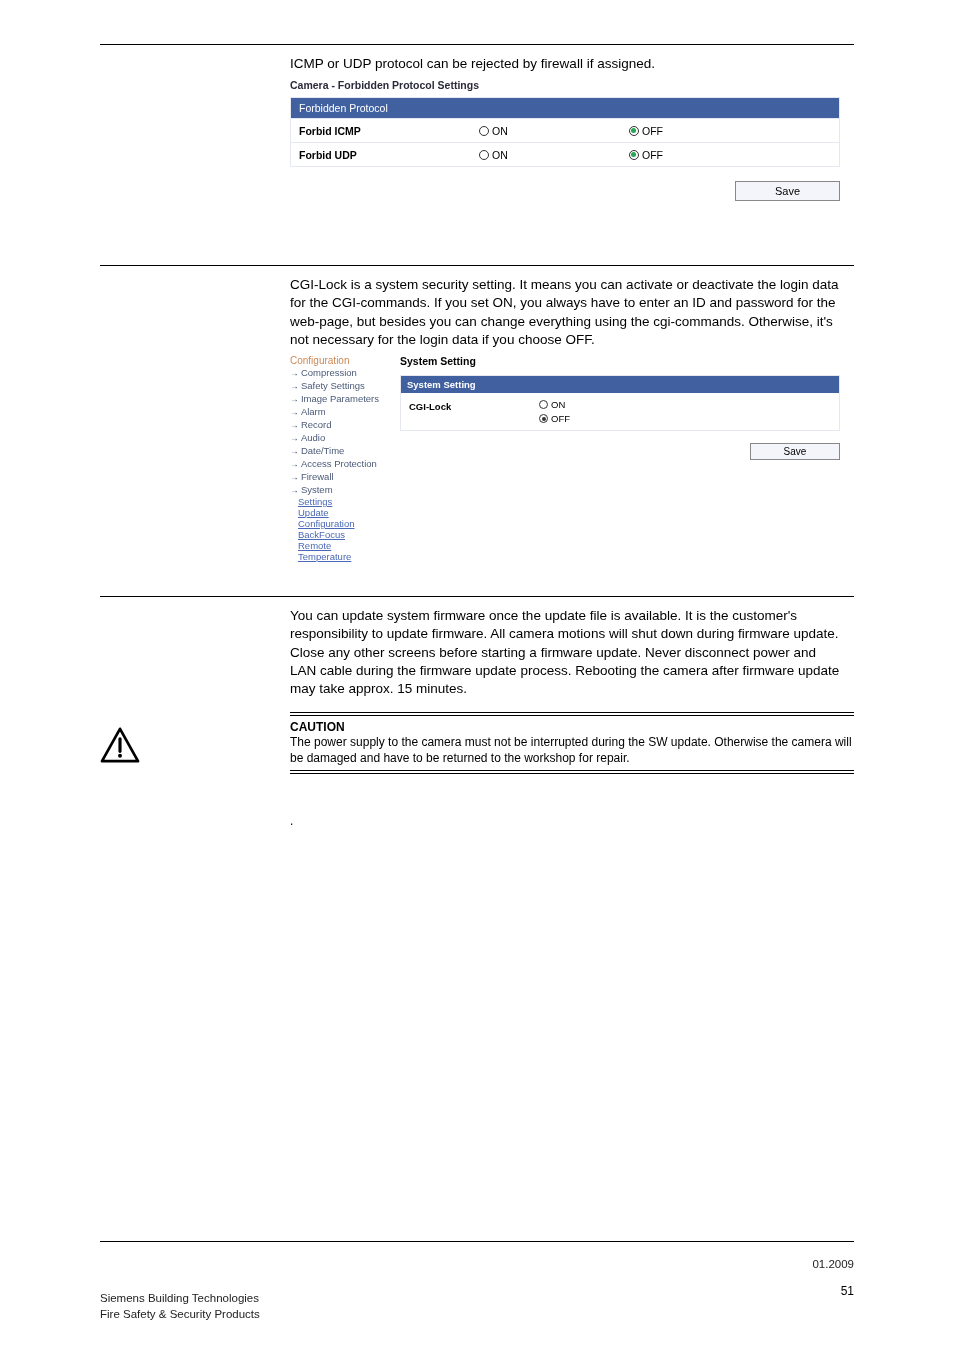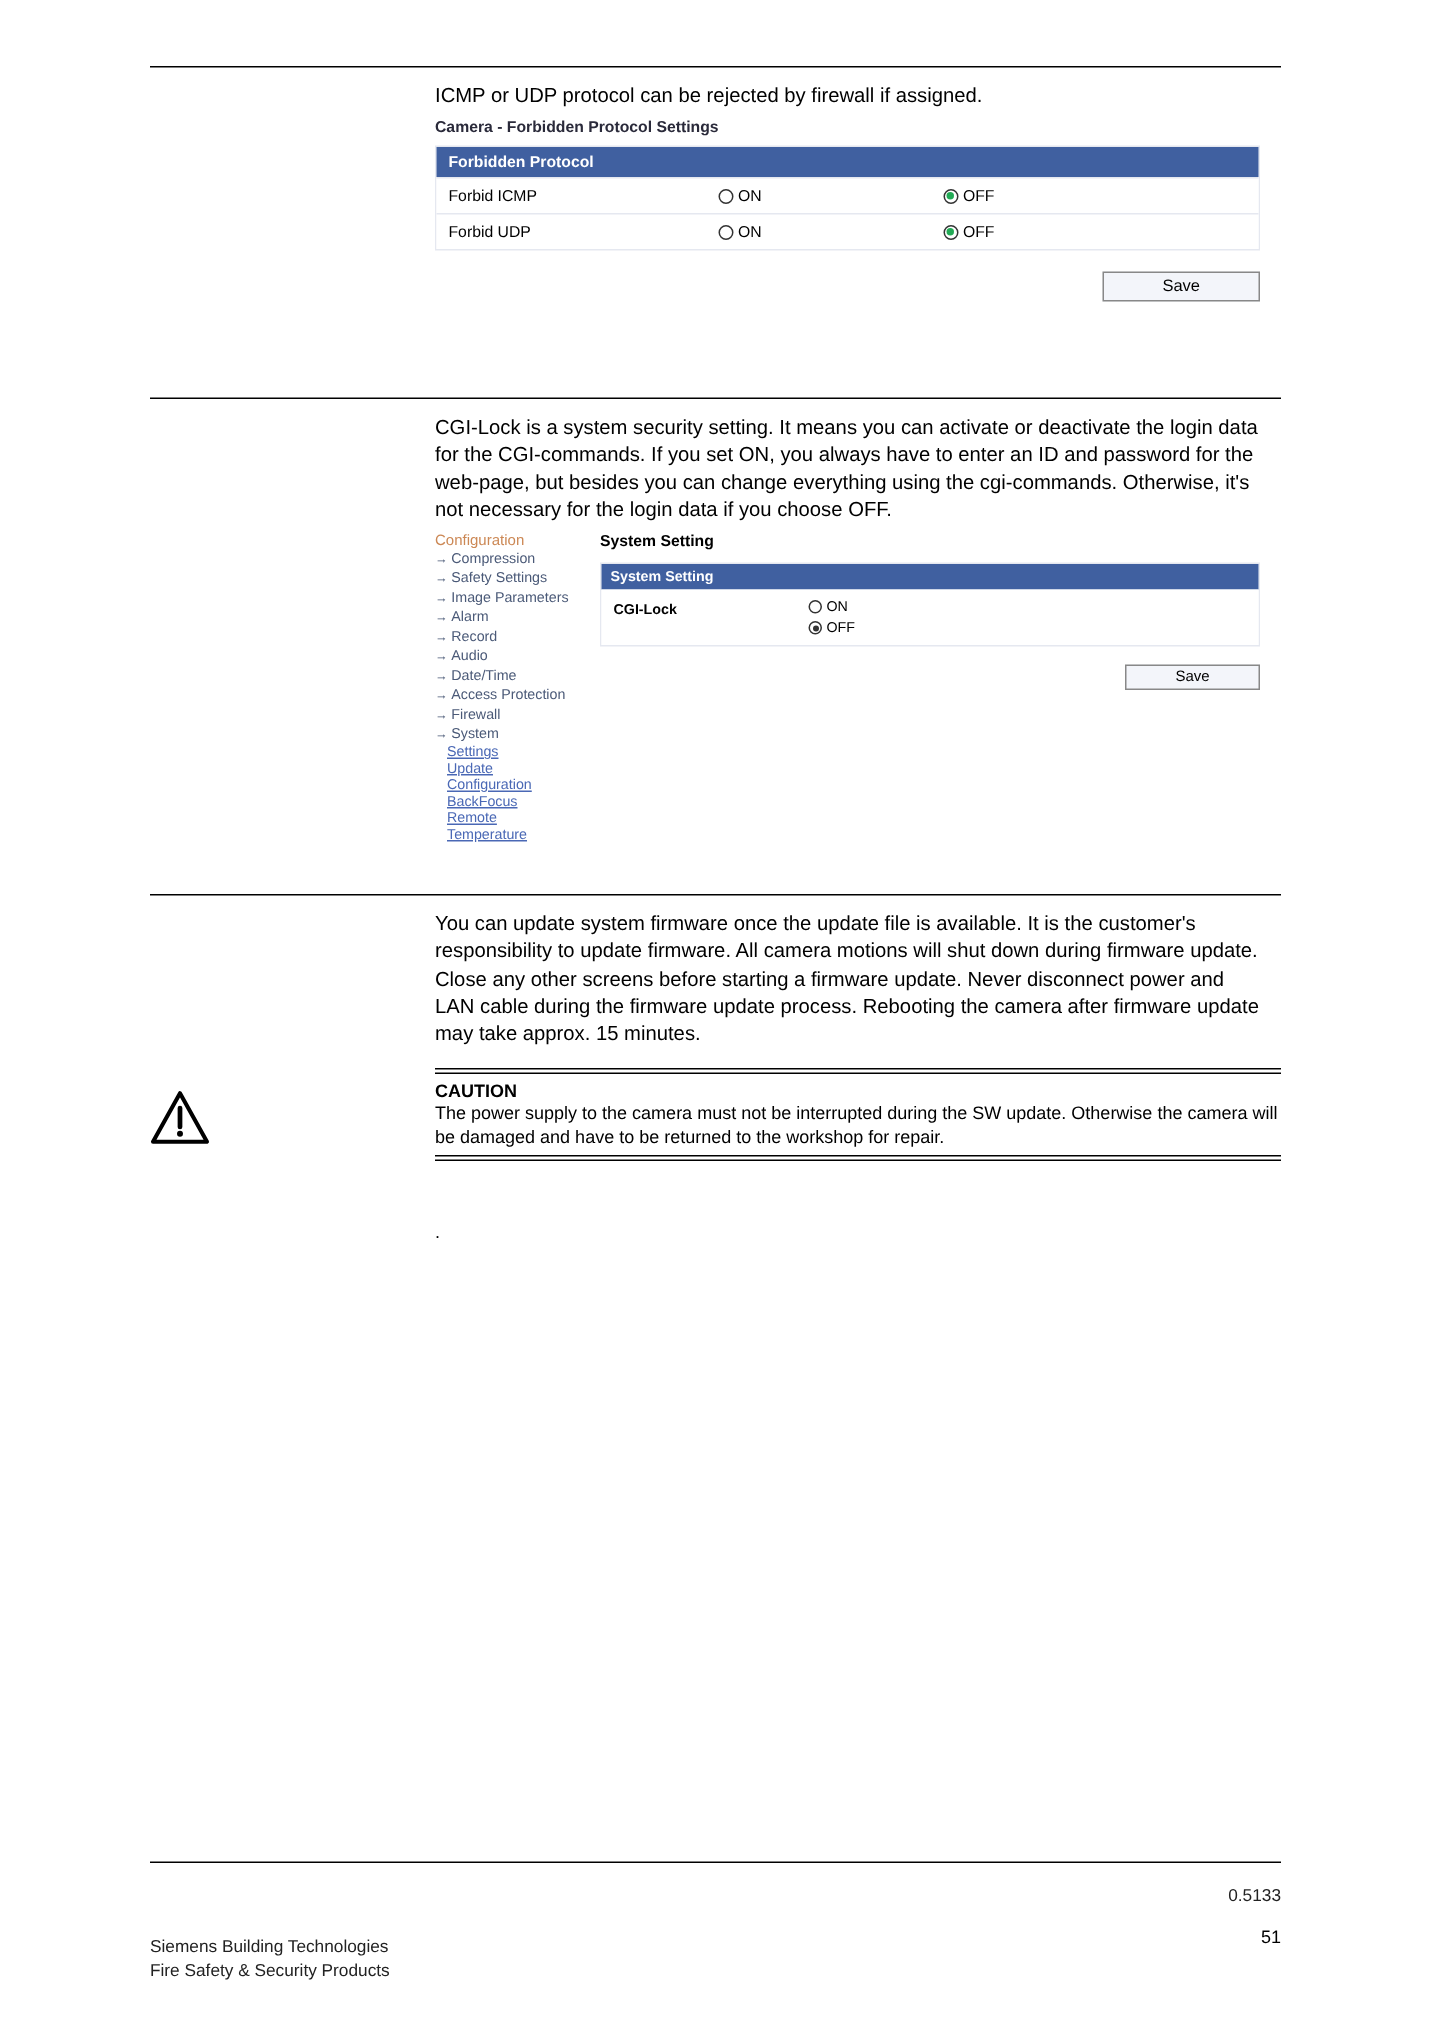--- a/index.html
+++ b/index.html
@@ -36,32 +36,32 @@
     color: #2a2a3a;
     margin: 6px 0 6px 0;
   }
   .panel1 {
     border: 1px solid #e5e8f0;
     font-size: 10.5px;
   }
   .panel1 .hdr {
     background: #4060a0;
     color: #fff;
-    font-weight: bold;
+    font-weight: normal;
     padding: 4px 8px;
   }
   .panel1 .cell {
     display: flex;
     align-items: center;
     padding: 4px 8px;
     border-top: 1px solid #e5e8f0;
     height: 24px;
     background: #fff;
   }
-  .panel1 .label { width: 180px; font-weight: normal; }
+  .panel1 .label { width: 180px; font-weight: bold; }
   .panel1 .mid { width: 150px; display: flex; align-items: center; gap: 3px; }
   .panel1 .right { display: flex; align-items: center; gap: 3px; }
   .radio-o {
     width: 10px; height: 10px; border: 1.2px solid #333; border-radius: 50%;
     display: inline-block; position: relative; background: #fff;
   }
   .radio-o.checked::after {
     content: ""; position: absolute; width: 5px; height: 5px; background: #2a5; border-radius: 50%;
     top: 1.3px; left: 1.3px;
   }
@@ -241,17 +241,17 @@
   </div>
 
   <div class="page-num">51</div>
   <div class="footer">
     <div class="left">
       <div>Siemens Building Technologies</div>
       <div>Fire Safety &amp; Security Products</div>
     </div>
     <div>
       <div>&nbsp;</div>
-      <div>0.5133</div>
+      <div>01.2009</div>
     </div>
   </div>
 
 </div>
 
 </body></html>

